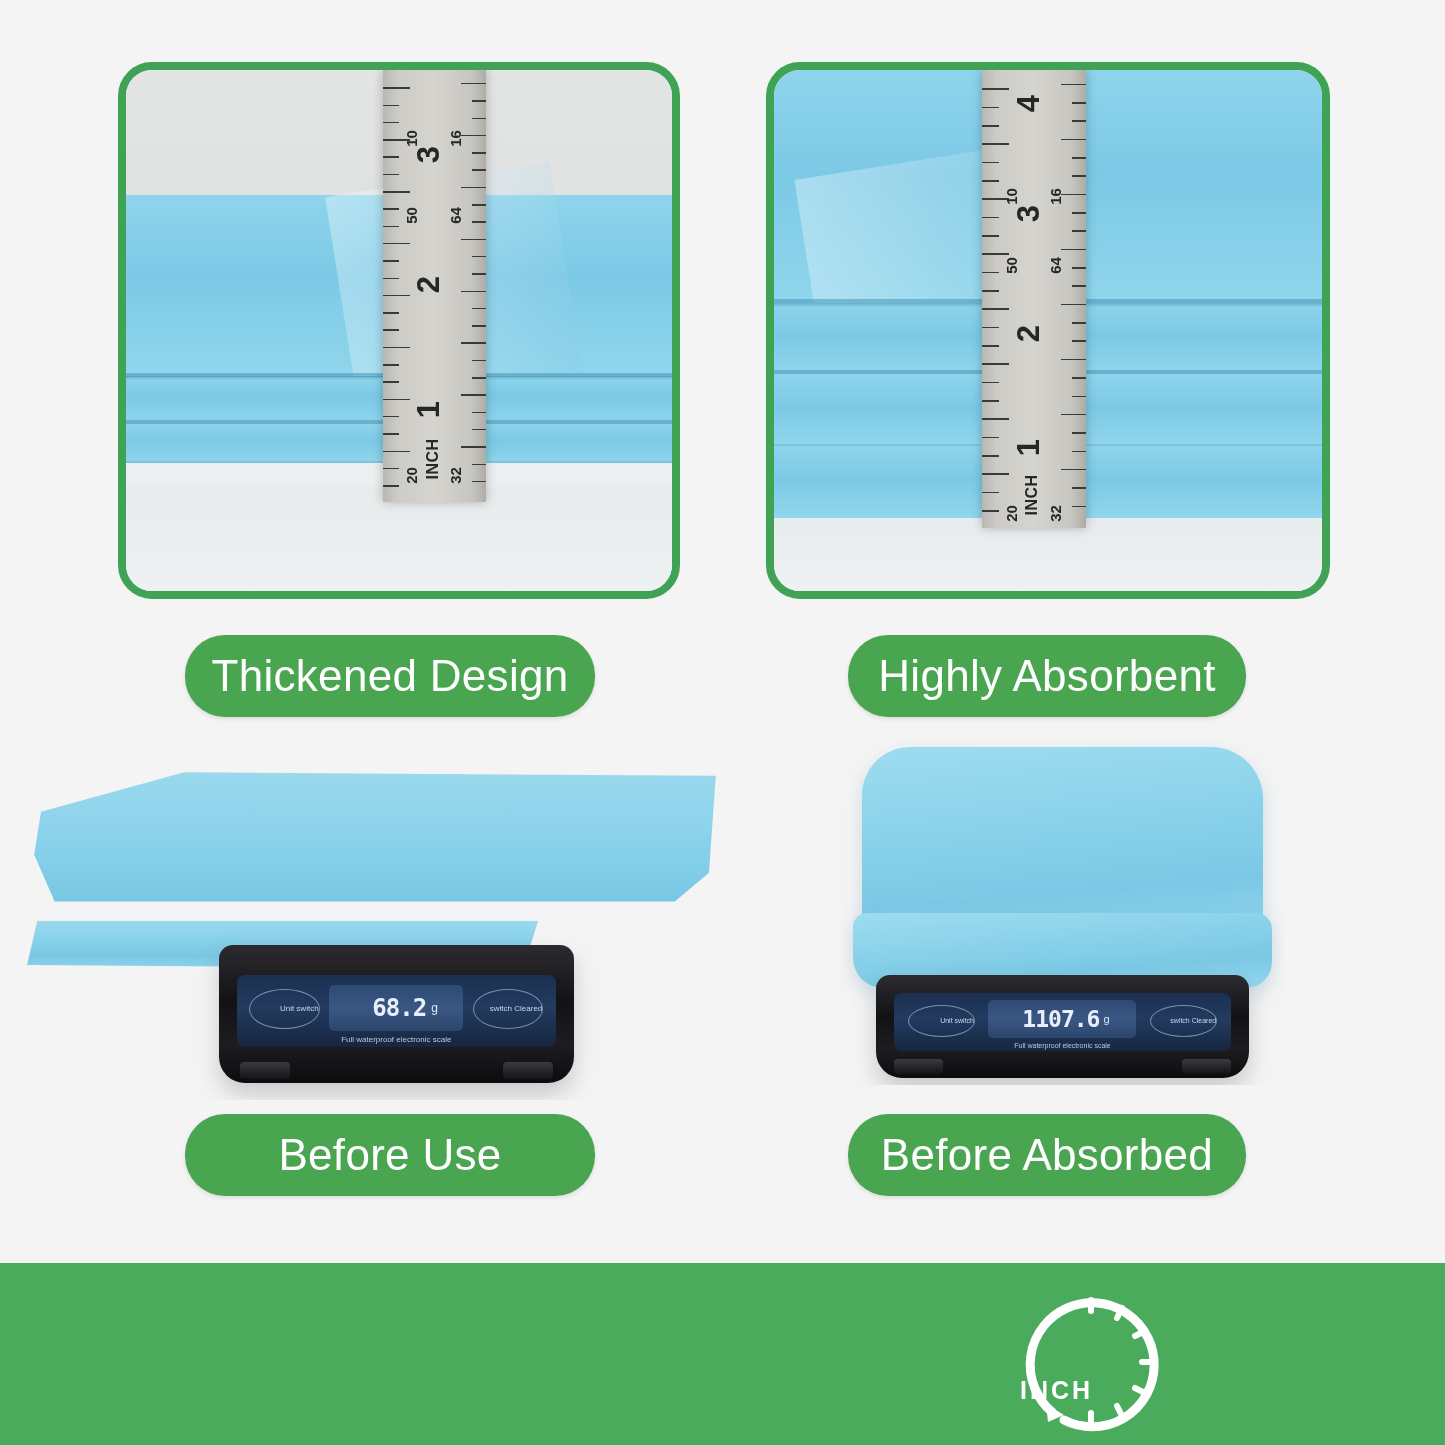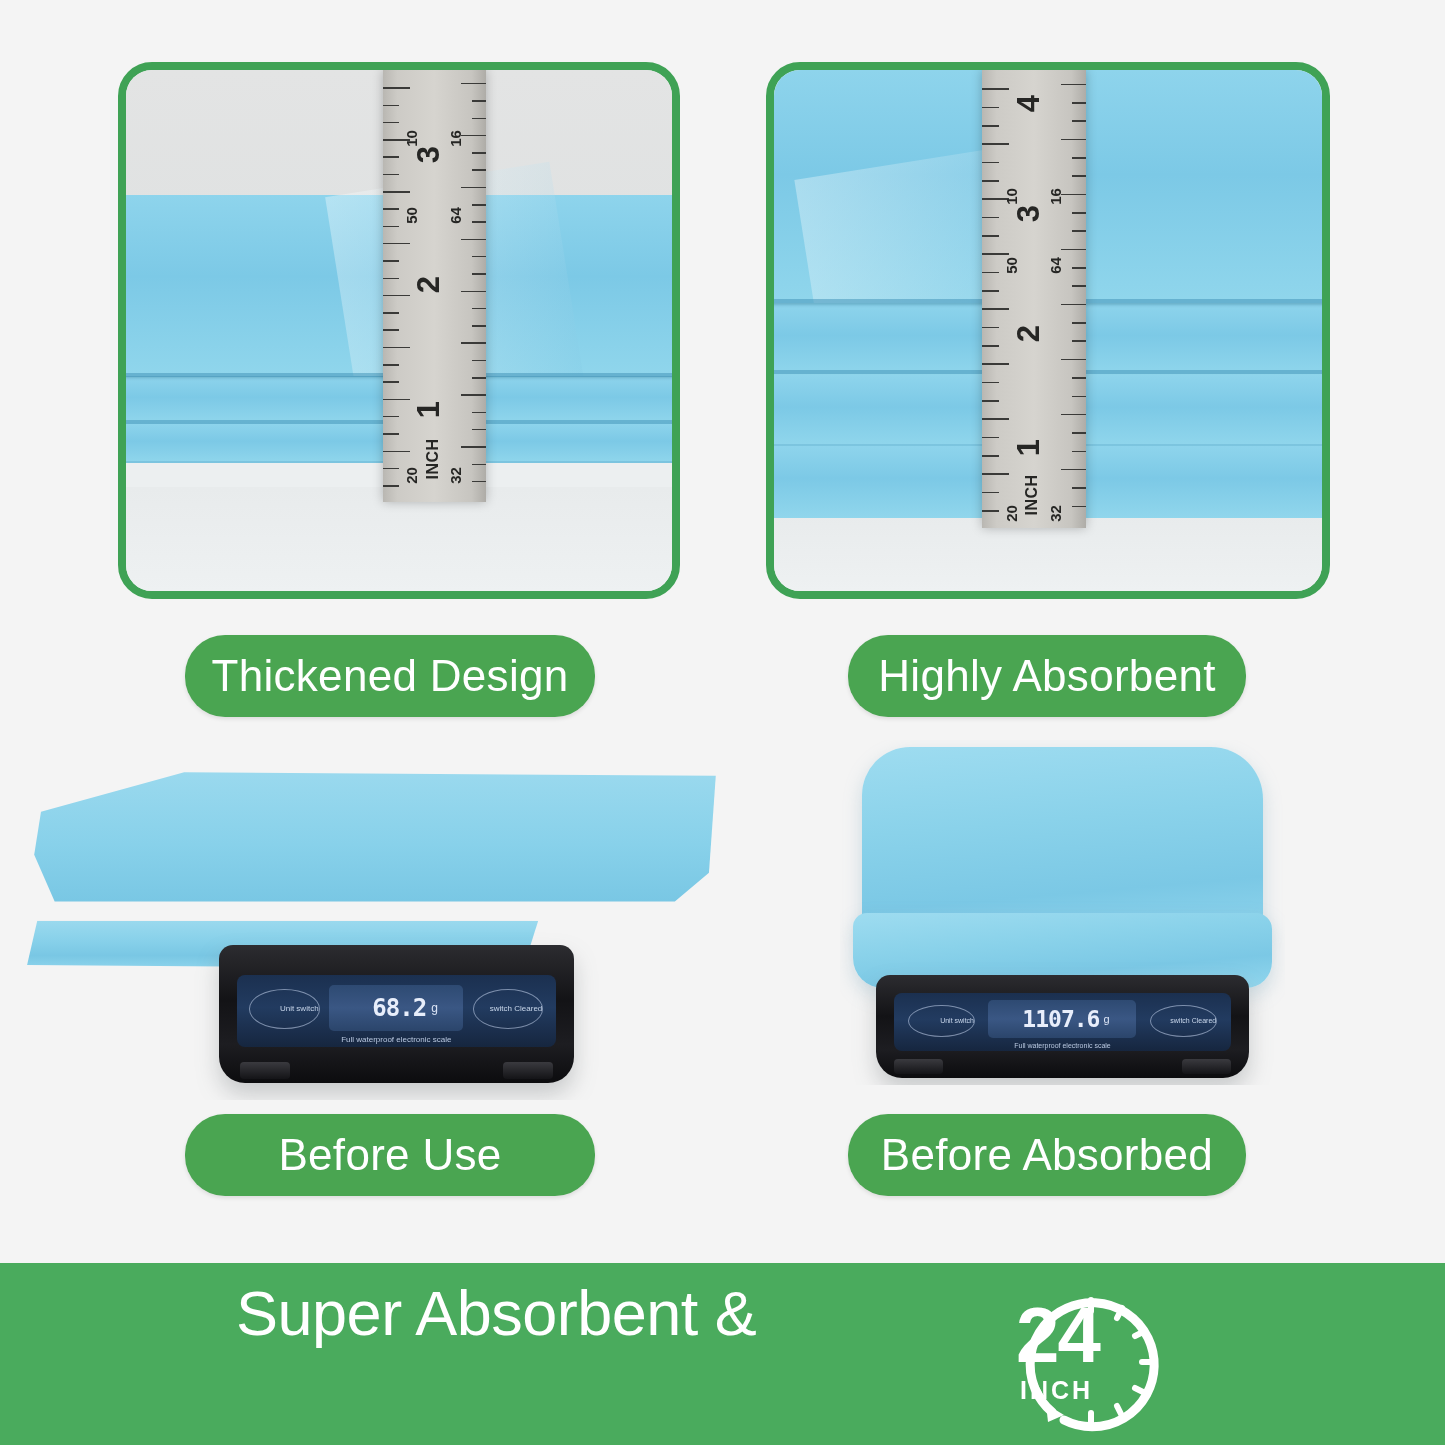--- a/index.html
+++ b/index.html
@@ -441,35 +441,33 @@
 <div class="pill" id="pill-before">
   <span>Before Use</span>
 </div>
 <div class="pill" id="pill-liquid">
   <span>Before Absorbed</span>
 </div>
 
 <div id="bottom-banner"></div>
 
 <div id="banner-headline">
-  <div>Super Absorbent &amp;</div>
 </div>
 
 <div id="badge-24h">
   <svg viewBox="0 0 158 152" width="158" height="152">
 
     <path d="M 40 130 A 62 62 0 1 1 52 138" fill="none" stroke="#ffffff" stroke-width="9" stroke-linecap="round"></path>
 
     <path d="M 34 122 L 36 140 L 52 133 Z" fill="#ffffff"></path>
 
     <g stroke="#ffffff" stroke-width="6" stroke-linecap="round">
       <line x1="79" y1="18" x2="79" y2="29"></line>
       <line x1="110" y1="26" x2="105" y2="36"></line>
       <line x1="133" y1="49" x2="123" y2="54"></line>
       <line x1="141" y1="80" x2="130" y2="80"></line>
       <line x1="133" y1="111" x2="123" y2="106"></line>
       <line x1="110" y1="134" x2="105" y2="124"></line>
       <line x1="79" y1="142" x2="79" y2="131"></line>
     </g>
   </svg>
-  <div class="badge-num">24</div>
   <div class="badge-sub">INCH</div>
 </div>
 
 </body></html>

